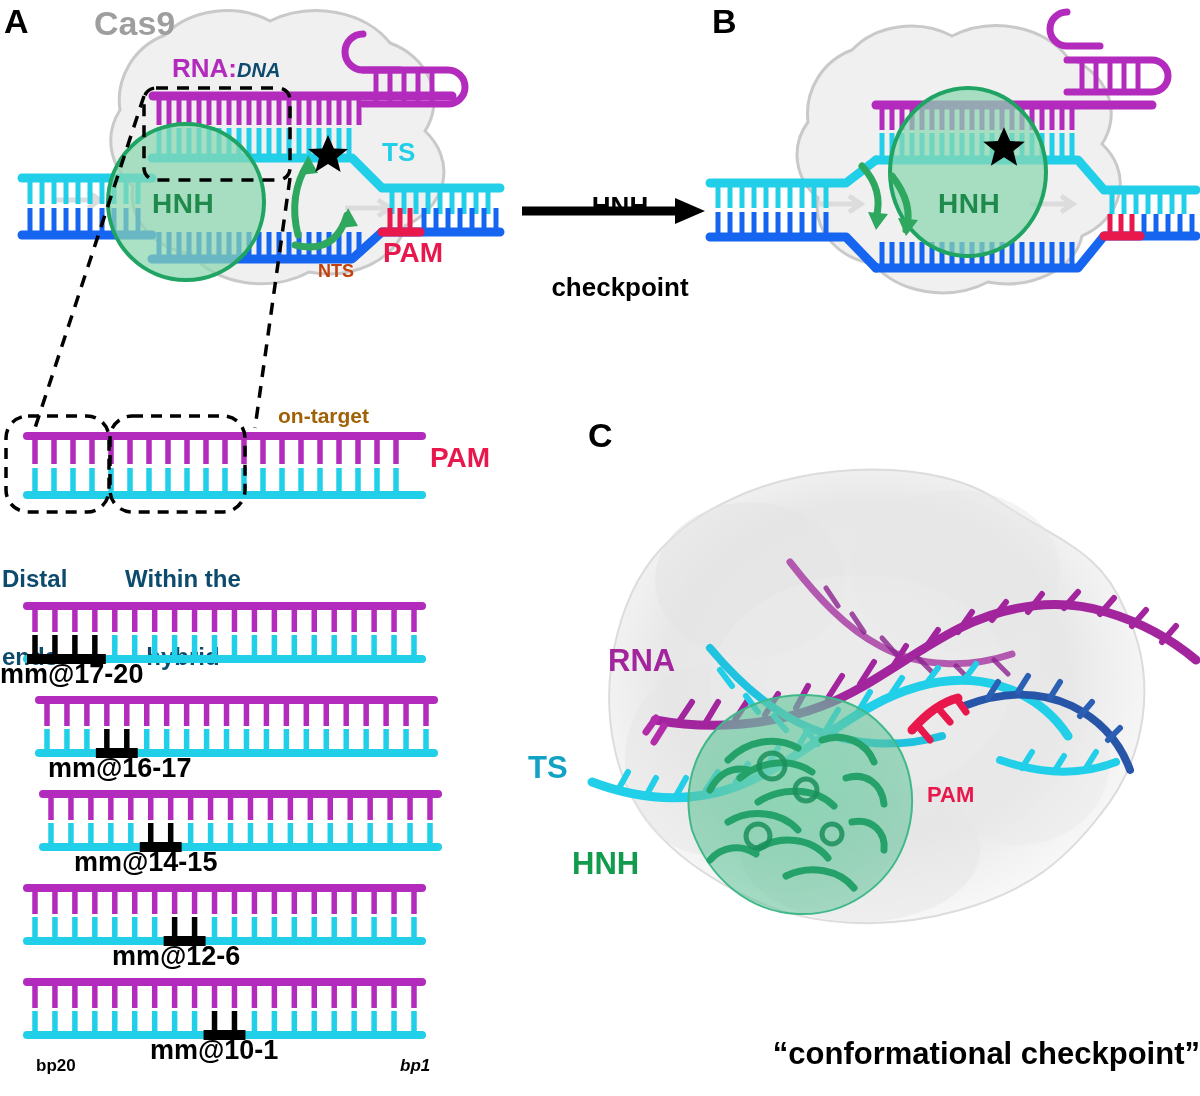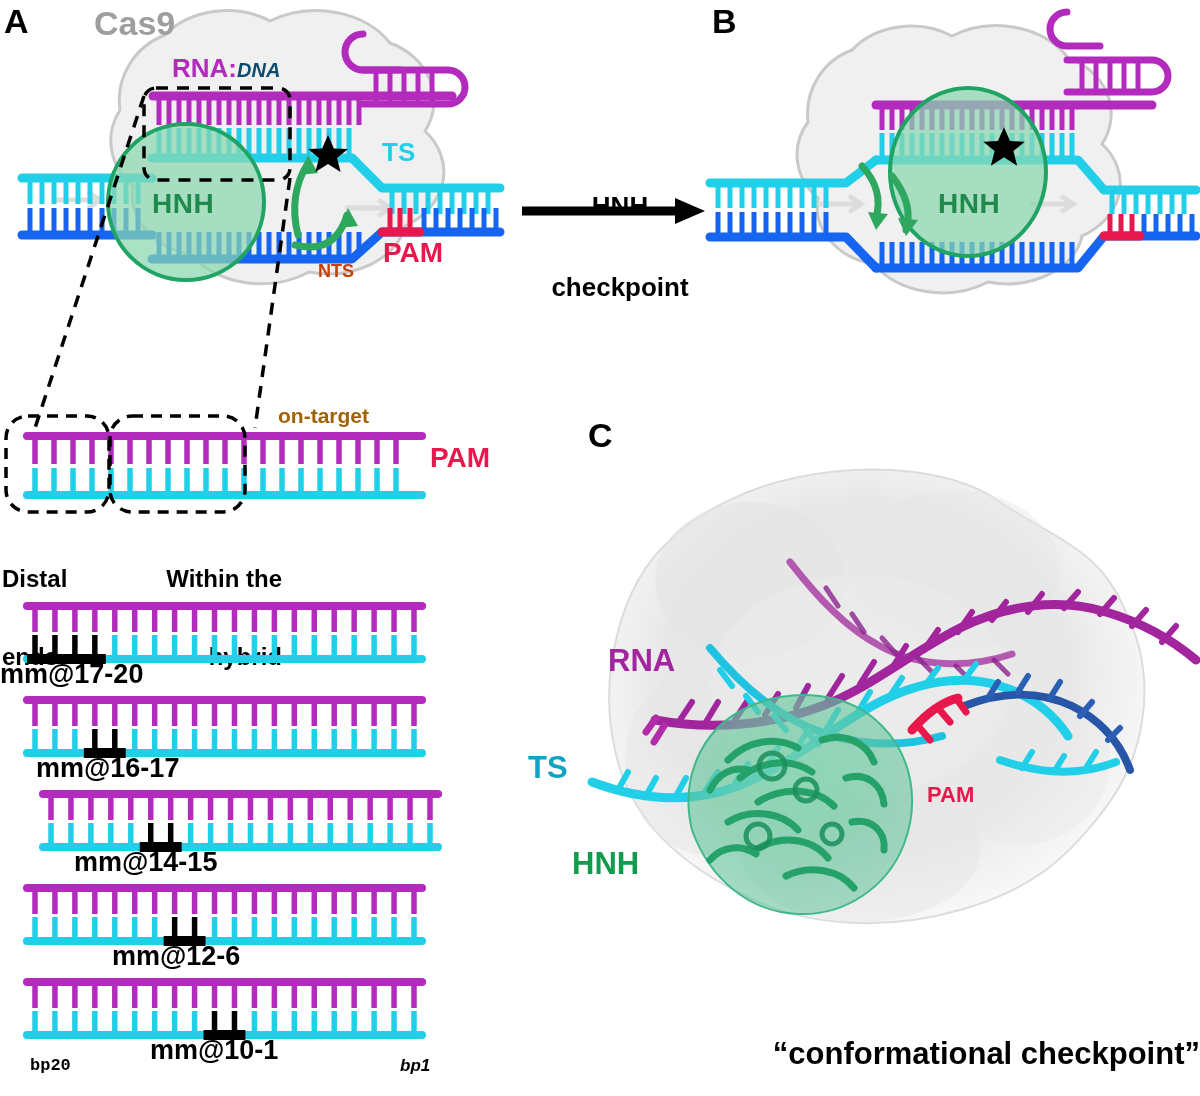--- a/index.html
+++ b/index.html
@@ -34,21 +34,21 @@
     white-space: pre;
   }
   .lbl-cas9    { font-size: 34px; color: #9e9e9e; }
   .lbl-rna     { font-size: 26px; color: #b32bbd; }
   .lbl-colon   { font-size: 26px; color: #b32bbd; }
   .lbl-dna     { font-size: 20px; color: #0c4a6e; font-style: italic; }
   .lbl-ts      { font-size: 26px; color: #22cfe8; }
   .lbl-nts     { font-size: 18px; color: #c2410c; }
   .lbl-pam     { font-size: 28px; color: #e8174c; }
   .lbl-hnh-dia { font-size: 28px; color: #1f8a4c; letter-spacing:0.5px;}
-  .lbl-black   { font-size: 24px; color: #000000; }
+  .lbl-black   { font-size: 24px; color: #0c4a6e; }
   .lbl-arrowtxt{ font-size: 26px; color: #000000; text-align: center; }
   .lbl-ontarget{ font-size: 21px; color: #a16207; }
   .lbl-mm      { font-size: 27px; color: #000000; }
   .lbl-bp      { font-size: 17px; color: #000000; }
   .lbl-quote   { font-size: 31px; color: #000000; }
 
   
   .lbl-c-rna { font-size: 31px; font-weight:bold; color:#a2259e; }
   .lbl-c-ts  { font-size: 31px; font-weight:bold; color:#11a2c4; }
   .lbl-c-hnh { font-size: 31px; font-weight:bold; color:#129b4d; }
@@ -527,21 +527,21 @@
     <g>
       <rect x="110" y="-4" width="135" height="96" rx="22" ry="22" fill="none" stroke="#000000" stroke-width="3.5" stroke-dasharray="11 8"></rect>
     </g>
   </svg>
 
   <div class="abs lbl lbl-black" style="left:2px; top:514px; line-height:1.08;">
     <div>Distal</div>
     <div>ends</div>
   </div>
 
-  <div class="abs lbl lbl-black" style="left:132px; top:514px; line-height:1.08; text-align:right; width:150px;">
+  <div class="abs lbl lbl-black" style="left:108px; top:514px; line-height:1.08; text-align:center; width:150px;">
     <div>Within the</div>
     <div>hybrid</div>
   </div>
 
   <div id="mm-ladder" class="abs" style="left:0px; top:598px; width:460px; height:470px;">
       <div class="abs" style="left: 0px; top: 0px;">
         <svg width="430" height="66" viewBox="0 0 430 66">
           <line x1="27" y1="8" x2="422" y2="8" stroke="#b32bbd" stroke-width="8" stroke-linecap="round"></line>
           <line x1="35" y1="11" x2="35" y2="34" stroke="#b32bbd" stroke-width="5.5"></line>
           <line x1="35" y1="37" x2="35" y2="58" stroke="#000000" stroke-width="5.5"></line>
@@ -581,21 +581,21 @@
           <line x1="374.1052631578947" y1="37" x2="374.1052631578947" y2="58" stroke="#22cfe8" stroke-width="5.5"></line>
           <line x1="394.05263157894734" y1="11" x2="394.05263157894734" y2="34" stroke="#b32bbd" stroke-width="5.5"></line>
           <line x1="394.05263157894734" y1="37" x2="394.05263157894734" y2="58" stroke="#22cfe8" stroke-width="5.5"></line>
           <line x1="414" y1="11" x2="414" y2="34" stroke="#b32bbd" stroke-width="5.5"></line>
           <line x1="414" y1="37" x2="414" y2="58" stroke="#22cfe8" stroke-width="5.5"></line>
           <line x1="27" y1="61" x2="422" y2="61" stroke="#22cfe8" stroke-width="8" stroke-linecap="round"></line>
           <line x1="27" y1="61" x2="105.81315789473683" y2="61" stroke="#000000" stroke-width="10" stroke-linecap="butt"></line>
         </svg>
         <div class="abs lbl lbl-mm" style="left: 0px; top: 62px; text-align: center;">mm@17-20</div>
       </div>
-      <div class="abs" style="left: 0px; top: 94px;">
+      <div class="abs" style="left: 12px; top: 94px;">
         <svg width="430" height="66" viewBox="0 0 430 66">
           <line x1="27" y1="8" x2="422" y2="8" stroke="#b32bbd" stroke-width="8" stroke-linecap="round"></line>
           <line x1="35" y1="11" x2="35" y2="34" stroke="#b32bbd" stroke-width="5.5"></line>
           <line x1="35" y1="37" x2="35" y2="58" stroke="#22cfe8" stroke-width="5.5"></line>
           <line x1="54.94736842105263" y1="11" x2="54.94736842105263" y2="34" stroke="#b32bbd" stroke-width="5.5"></line>
           <line x1="54.94736842105263" y1="37" x2="54.94736842105263" y2="58" stroke="#22cfe8" stroke-width="5.5"></line>
           <line x1="74.89473684210526" y1="11" x2="74.89473684210526" y2="34" stroke="#b32bbd" stroke-width="5.5"></line>
           <line x1="74.89473684210526" y1="37" x2="74.89473684210526" y2="58" stroke="#22cfe8" stroke-width="5.5"></line>
           <line x1="94.84210526315789" y1="11" x2="94.84210526315789" y2="34" stroke="#b32bbd" stroke-width="5.5"></line>
           <line x1="94.84210526315789" y1="37" x2="94.84210526315789" y2="58" stroke="#000000" stroke-width="5.5"></line>
@@ -775,21 +775,21 @@
           <line x1="394.05263157894734" y1="37" x2="394.05263157894734" y2="58" stroke="#22cfe8" stroke-width="5.5"></line>
           <line x1="414" y1="11" x2="414" y2="34" stroke="#b32bbd" stroke-width="5.5"></line>
           <line x1="414" y1="37" x2="414" y2="58" stroke="#22cfe8" stroke-width="5.5"></line>
           <line x1="27" y1="61" x2="422" y2="61" stroke="#22cfe8" stroke-width="8" stroke-linecap="round"></line>
           <line x1="203.55526315789473" y1="61" x2="245.44473684210524" y2="61" stroke="#000000" stroke-width="10" stroke-linecap="butt"></line>
         </svg>
         <div class="abs lbl lbl-mm" style="left: 150px; top: 62px;">mm@10-1</div>
       </div>
     </div>
 
-  <div class="abs lbl lbl-bp" style="left:30px; top:1057px;font-family:Liberation Mono, monospace;">bp20</div>
+  <div class="abs lbl lbl-bp" style="left:36px; top:1057px;">bp20</div>
   <div class="abs lbl lbl-bp" style="left:400px; top:1057px;font-style:italic;">bp1</div>
 
   <div class="abs panel-letter" style="left:588px; top:418px;">C</div>
 
   <svg class="abs" style="left:560px; top:430px;" width="640" height="600" viewBox="0 0 640 600">
     <defs>
       <radialGradient id="protGrad" cx="48%" cy="45%" r="58%">
         <stop offset="0%" stop-color="#e9e9e9" stop-opacity="0.95"></stop>
         <stop offset="65%" stop-color="#e3e3e3" stop-opacity="0.85"></stop>
         <stop offset="100%" stop-color="#f3f3f3" stop-opacity="0.5"></stop>

